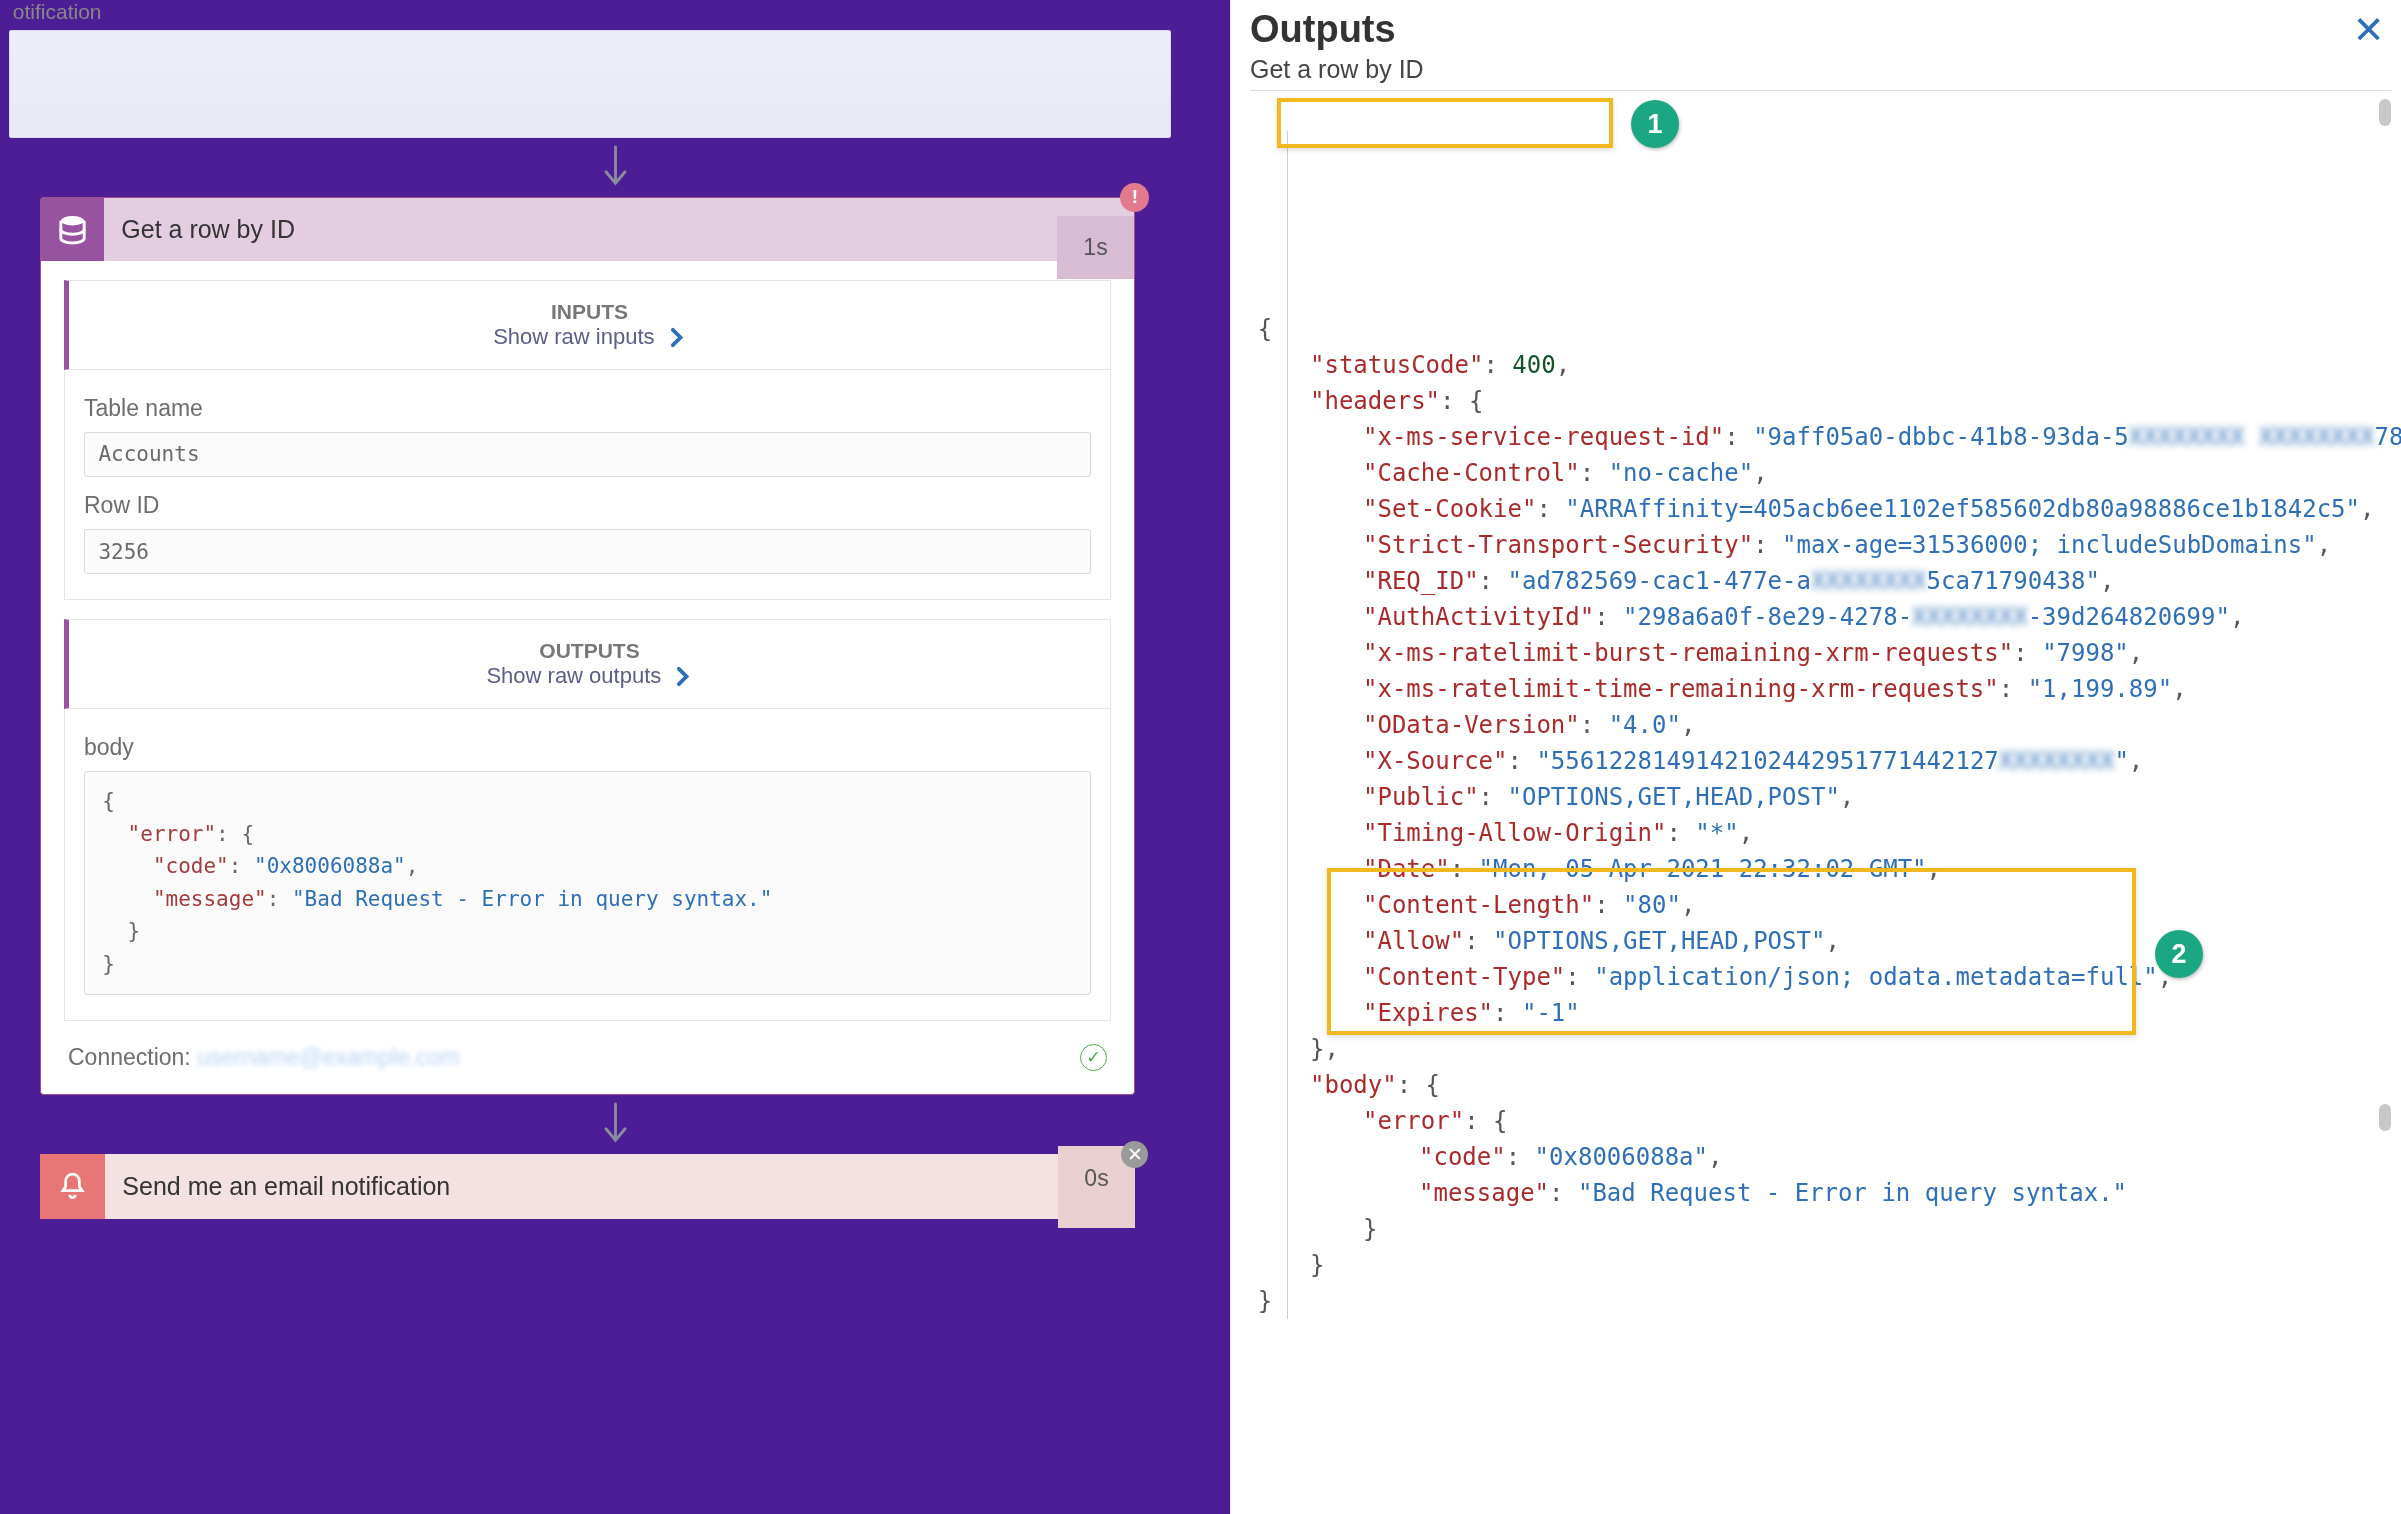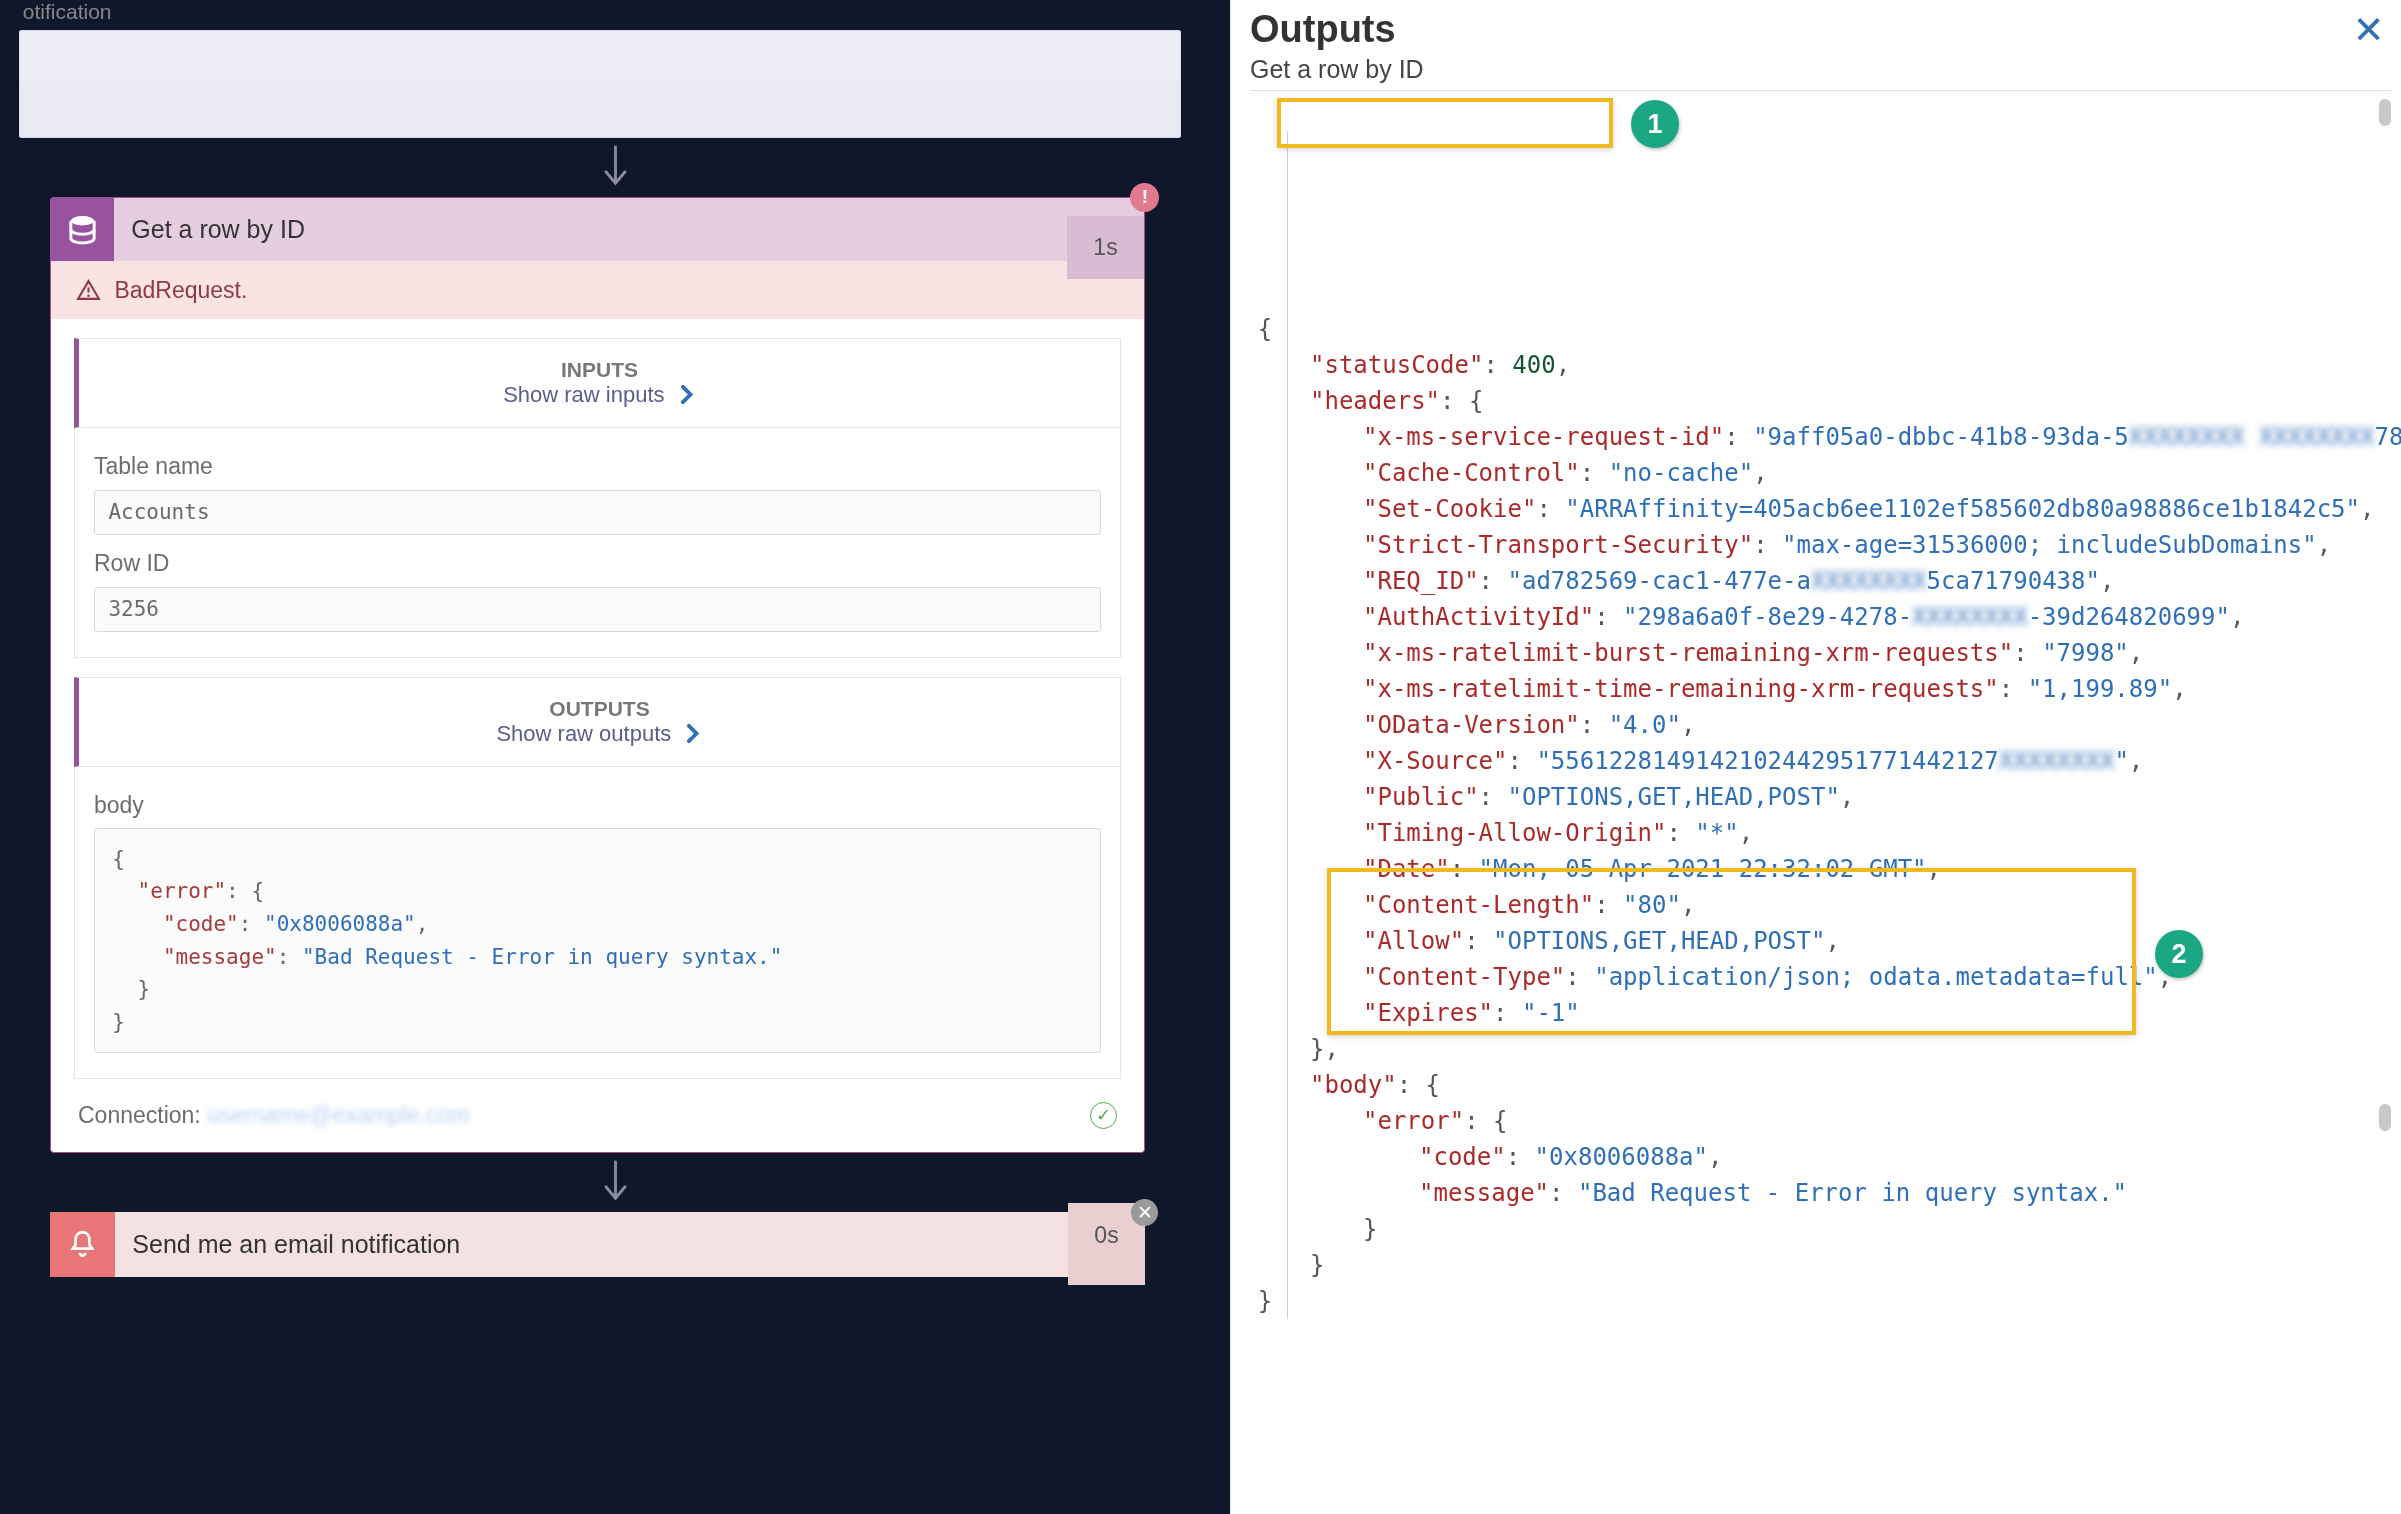--- a/index.html
+++ b/index.html
@@ -9,22 +9,22 @@
     color: #333;
     width: 2402px;
     height: 1514px;
     display: flex;
     overflow: hidden;
   }
   .left-pane {
     width: 1230px;
     height: 100%;
     position: relative;
-    background: #0f172a;
-    padding: 0 19px;
+    background: #4c1d95;
+    padding: 0 9px;
   }
   .top-fragment {
     color: #888;
     font-size: 21px;
     padding-left: 3.8px;
     margin-bottom: 5.8px;
   }
   .blank-card {
     margin-left: 0;
     width: 1162px;
@@ -310,28 +310,20 @@
         <svg width="35" height="35" viewBox="0 0 24 24">
             <ellipse cx="12" cy="6" rx="8" ry="3.2"></ellipse>
             <path d="M4 6v6c0 1.8 3.6 3.2 8 3.2s8-1.4 8-3.2V6" fill="none" stroke="#fff" stroke-width="2"></path>
             <path d="M4 12v6c0 1.8 3.6 3.2 8 3.2s8-1.4 8-3.2v-6" fill="none" stroke="#fff" stroke-width="2"></path>
           </svg>
       </div>
       <div class="flow-title">Get a row by ID</div>
       <div class="flow-time">1s</div>
     </div>
 
-    <div class="error-strip">
-      <svg class="tri-icon" viewBox="0 0 24 24">
-          <path d="M12 3 L22 20 H2 Z" fill="none" stroke="#8c3a47" stroke-width="2"></path>
-          <line x1="12" y1="9" x2="12" y2="14" stroke="#8c3a47" stroke-width="2"></line>
-          <circle cx="12" cy="17" r="1.2" fill="#8c3a47"></circle>
-        </svg>
-      <span>BadRequest.</span>
-    </div>
 
     <div class="section">
       <div class="section-head">
         <span>INPUTS</span>
         <span class="raw-link">
           <span>Show raw inputs</span>
           <svg width="17.3" height="23" viewBox="0 0 18 24">
               <path d="M4 4 L12 12 L4 20" stroke-width="4" stroke-linecap="round"></path>
             </svg>
         </span>

